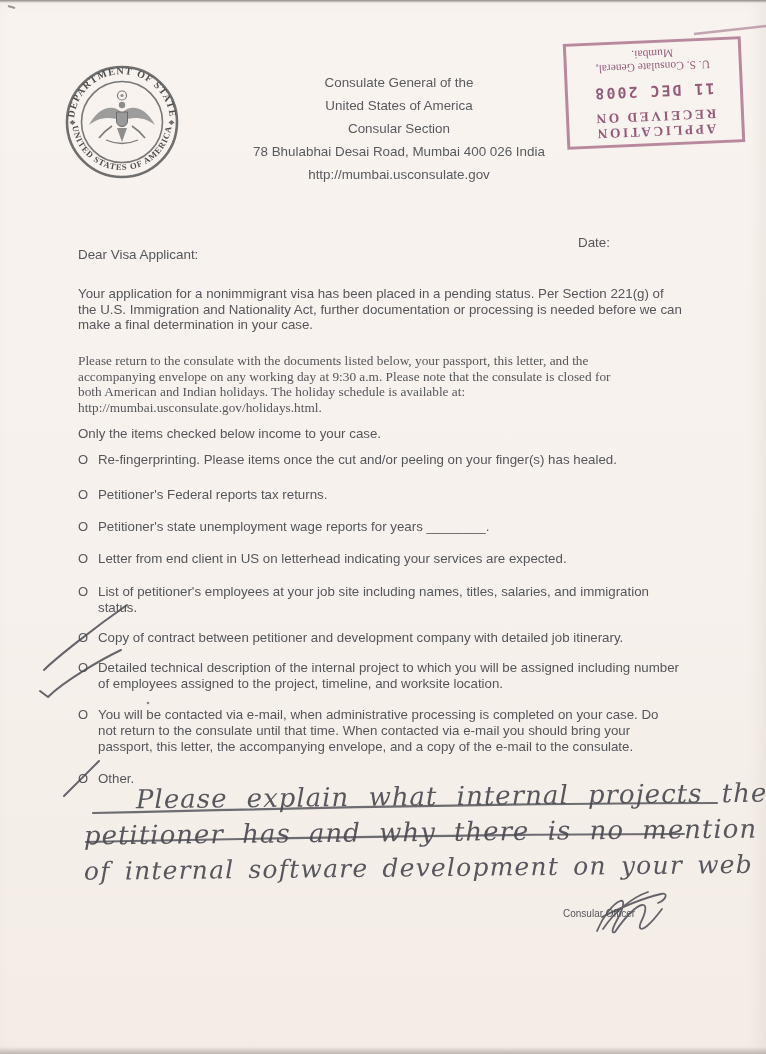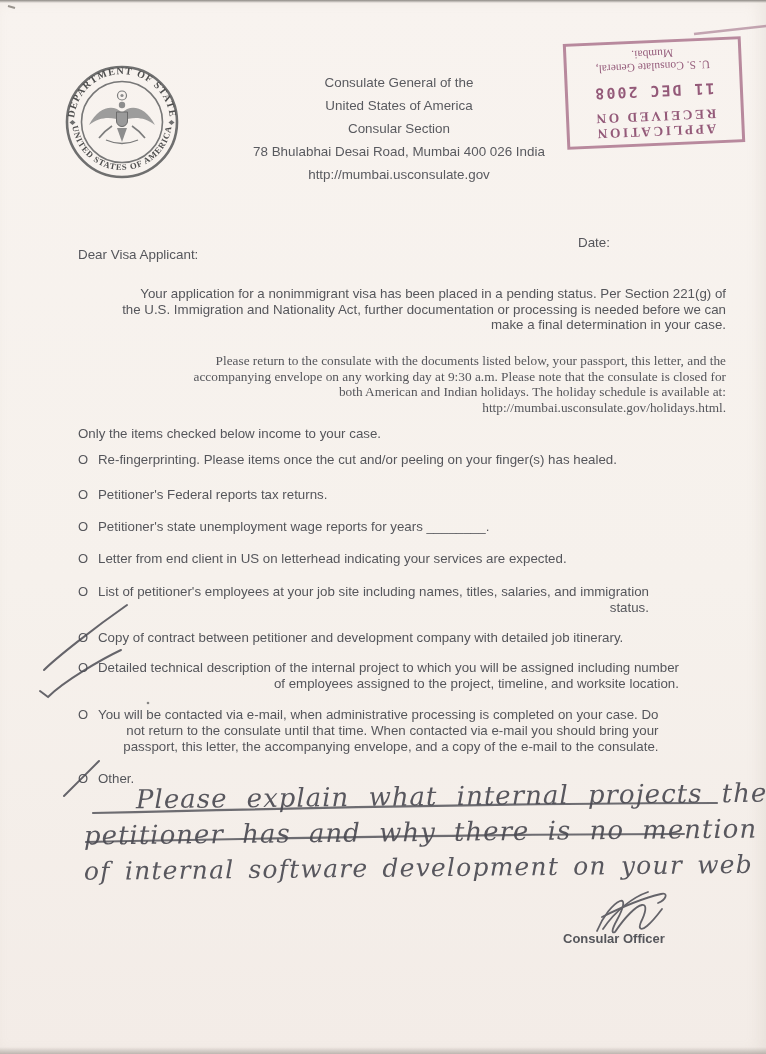--- a/index.html
+++ b/index.html
@@ -9,21 +9,21 @@
     background:linear-gradient(180deg,#f8f3ef 0%,#f6f1ec 55%,#f3ecE7 100%);
     font-family:"Liberation Sans",sans-serif; color:#55565b;
     box-shadow:inset -6px 0 14px rgba(190,175,165,.18);
   }
   .edge-top{position:absolute;top:0;left:0;right:0;height:3px;
     background:linear-gradient(#8e8a85,rgba(142,138,133,0));}
   .edge-bottom{position:absolute;bottom:0;left:0;right:0;height:7px;
     background:linear-gradient(rgba(118,110,104,0),rgba(118,110,104,.40));}
 
   .abs{position:absolute;}
-  .pre{white-space:pre-line;text-align:right;}
+  .pre{white-space:pre-line;}
 
   
   .address{left:159px;top:71px;width:480px;text-align:center;
     font-size:13.4px;line-height:23px;color:#595a5f;}
   .seal{left:62px;top:62px;}
 
   
   .stamp{
     left:565px;top:40px;width:178px;height:106px;box-sizing:border-box;
     transform:rotate(177.5deg);
@@ -50,21 +50,21 @@
   .i1{top:452px;} .i2{top:487px;} .i3{top:519px;} .i4{top:551px;}
   .i5{top:584px;} .i6{top:630px;} .i7{top:660px;} .i8{top:707px;} .i9{top:771px;}
 
   
   .hw{font-family:"DejaVu Serif",serif;font-style:italic;color:#43434b;
     font-size:26px;transform:rotate(-0.6deg);opacity:.88;white-space:nowrap;}
   .hw1{left:136px;top:781px;word-spacing:10px;letter-spacing:1px;}
   .hw2{left:84px;top:817px;word-spacing:9px;letter-spacing:1px;}
   .hw3{left:84px;top:853px;word-spacing:5px;letter-spacing:1.2px;font-size:25px;}
 
-  .sig-label{left:563px;top:931px;font-size:13px;color:#55565b;font-weight:bold;}
+  .sig-label{left:563px;top:908px;font-size:10px;color:#55565b;}
 
   .overlay{left:0;top:0;pointer-events:none;}
 </style>
 </head>
 <body>
 
 <div class="page">
   <div class="edge-top"></div>
 
   <svg class="abs seal" width="120" height="120" viewBox="0 0 120 120">

